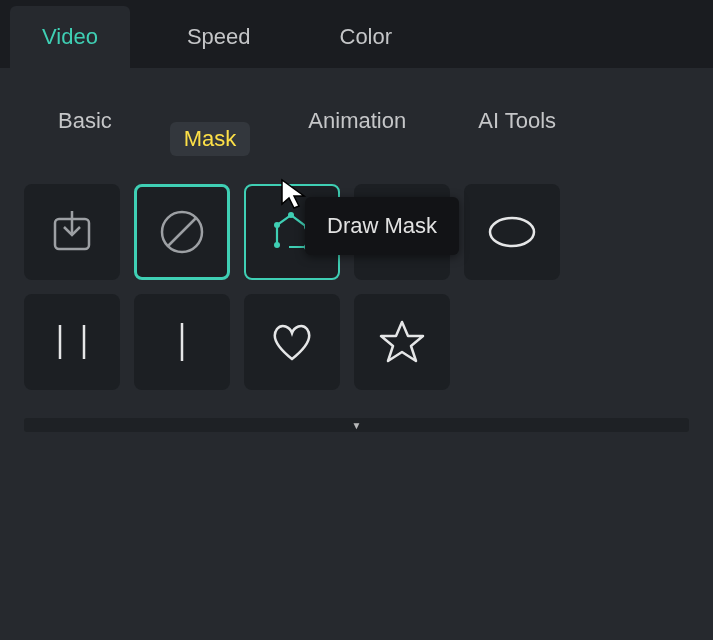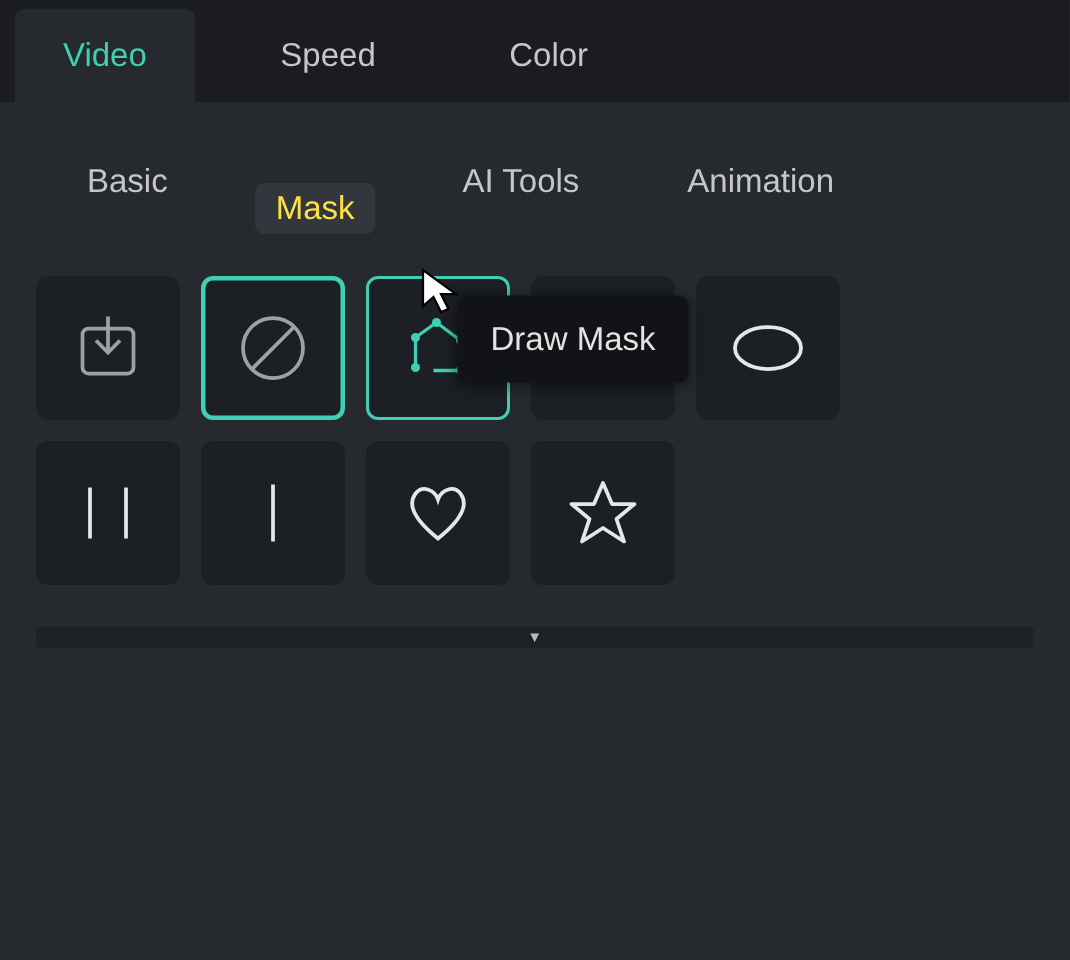--- a/index.html
+++ b/index.html
@@ -112,22 +112,22 @@
 
 <div class="top-tabs">
   <div class="top-tab active">Video</div>
   <div class="top-tab">Speed</div>
   <div class="top-tab">Color</div>
 </div>
 
 <div class="sub-tabs">
   <div class="sub-tab">Basic</div>
   <div class="sub-tab active">Mask</div>
+  <div class="sub-tab">Animation</div>
   <div class="sub-tab">AI Tools</div>
-  <div class="sub-tab">Animation</div>
 </div>
 
 <div class="mask-grid">
 
   <div class="mask-tile">
     <span>
       <svg width="50" height="50" viewBox="0 0 50 50">
         <rect x="8" y="12" width="34" height="30" rx="4" fill="none" stroke="#9da0a4" stroke-width="2.5"></rect>
         <line x1="25" y1="4" x2="25" y2="28" stroke="#9da0a4" stroke-width="2.5"></line>
         <polyline points="17,20 25,28 33,20" fill="none" stroke="#9da0a4" stroke-width="2.5"></polyline>

